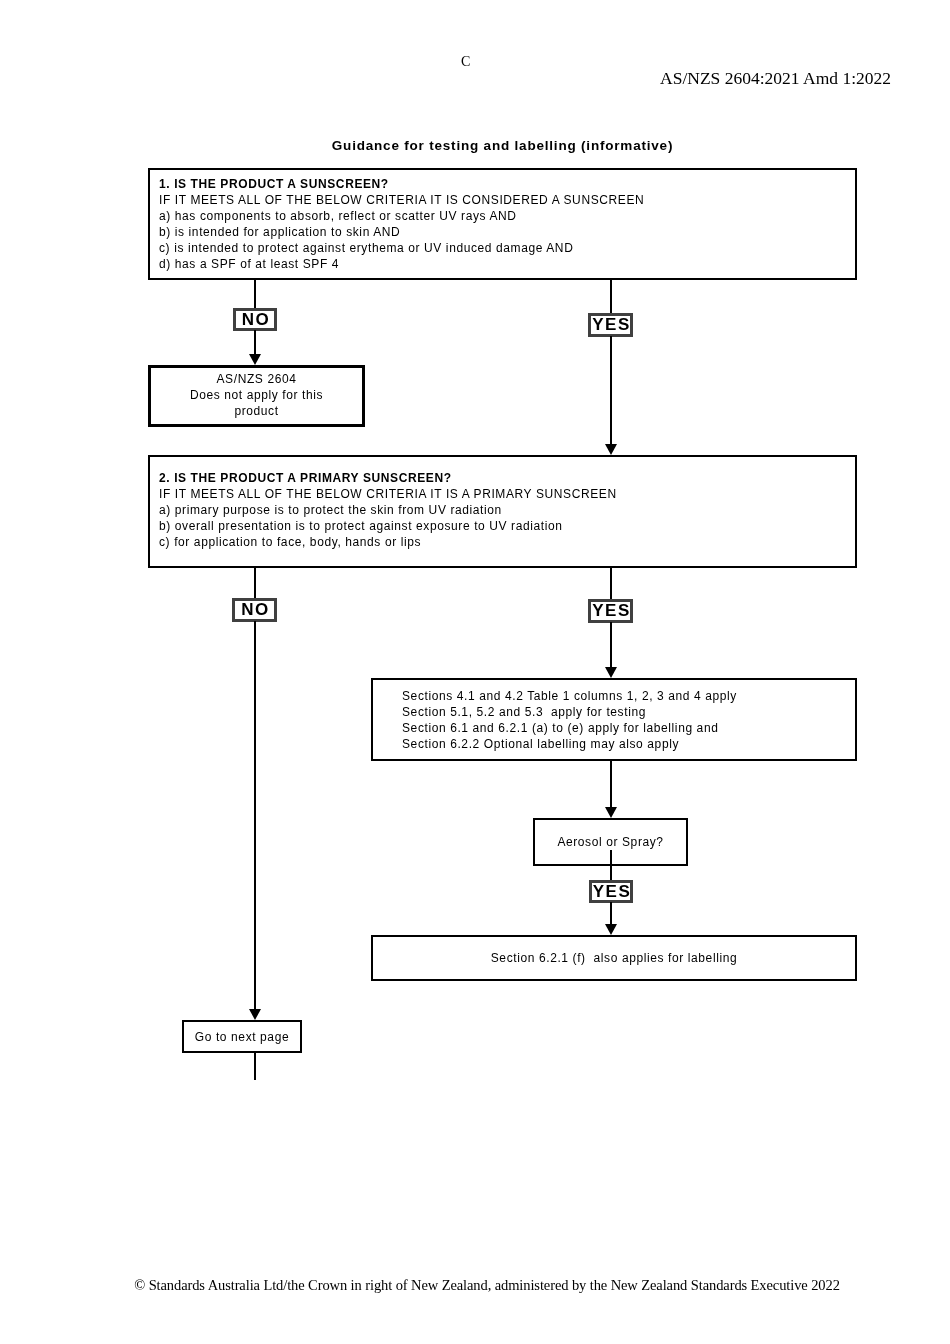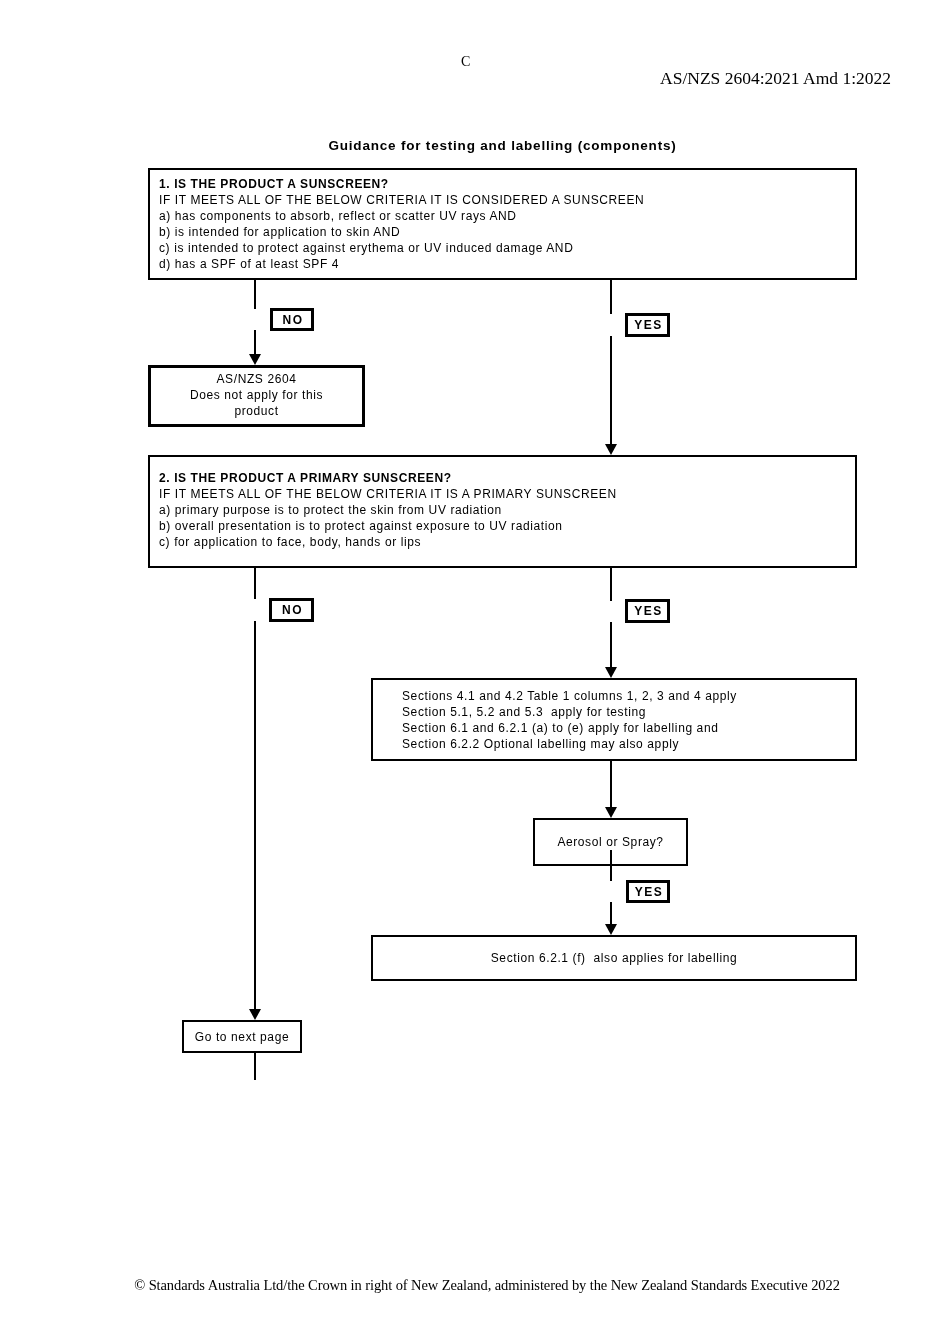--- a/index.html
+++ b/index.html
@@ -37,48 +37,47 @@
     line-height: 16px;
   }
   .fbox-thick { border-width: 3px; }
   .t { white-space: pre-wrap; }
   .t-bold { font-weight: bold; }
   .center-col { text-align: center; }
   .flex-center { display: flex; align-items: center; justify-content: center; }
 
   .label-box {
     box-sizing: border-box;
-    border: 3px solid #000000;
+    border: 3px solid #404040;
     background: #fff;
     font-weight: bold;
-    font-size: 12px;
+    font-size: 17px;
     letter-spacing: 1.5px;
     display: flex; align-items: center; justify-content: center;
     padding-left: 2px;
-    margin-left: 37px;
   }
 
   
   .vline { width: 2px; background: #000; }
   .arrow-down {
     width: 0; height: 0;
     border-left: 6px solid transparent;
     border-right: 6px solid transparent;
     border-top: 11px solid #000;
   }
 </style>
 </head>
 <body>
 
 <div class="page">
 
   <div class="abs serif hdr-letter">C</div>
   <div class="abs serif hdr-ref">AS/NZS 2604:2021 Amd 1:2022</div>
 
-  <div class="abs flowfont fig-title">Guidance for testing and labelling (components)</div>
+  <div class="abs flowfont fig-title">Guidance for testing and labelling (informative)</div>
 
   <div class="abs flowfont fbox" style="left:148px; top:168px; width:709px; height:112px; padding:6px 10px 0 9px;">
     <div class="t t-bold">1. IS THE PRODUCT A SUNSCREEN?</div>
     <div class="t">IF IT MEETS ALL OF THE BELOW CRITERIA IT IS CONSIDERED A SUNSCREEN</div>
     <div class="t">a) has components to absorb, reflect or scatter UV rays AND</div>
     <div class="t">b) is intended for application to skin AND</div>
     <div class="t">c) is intended to protect against erythema or UV induced damage AND</div>
     <div class="t">d) has a SPF of at least SPF 4</div>
   </div>
 

